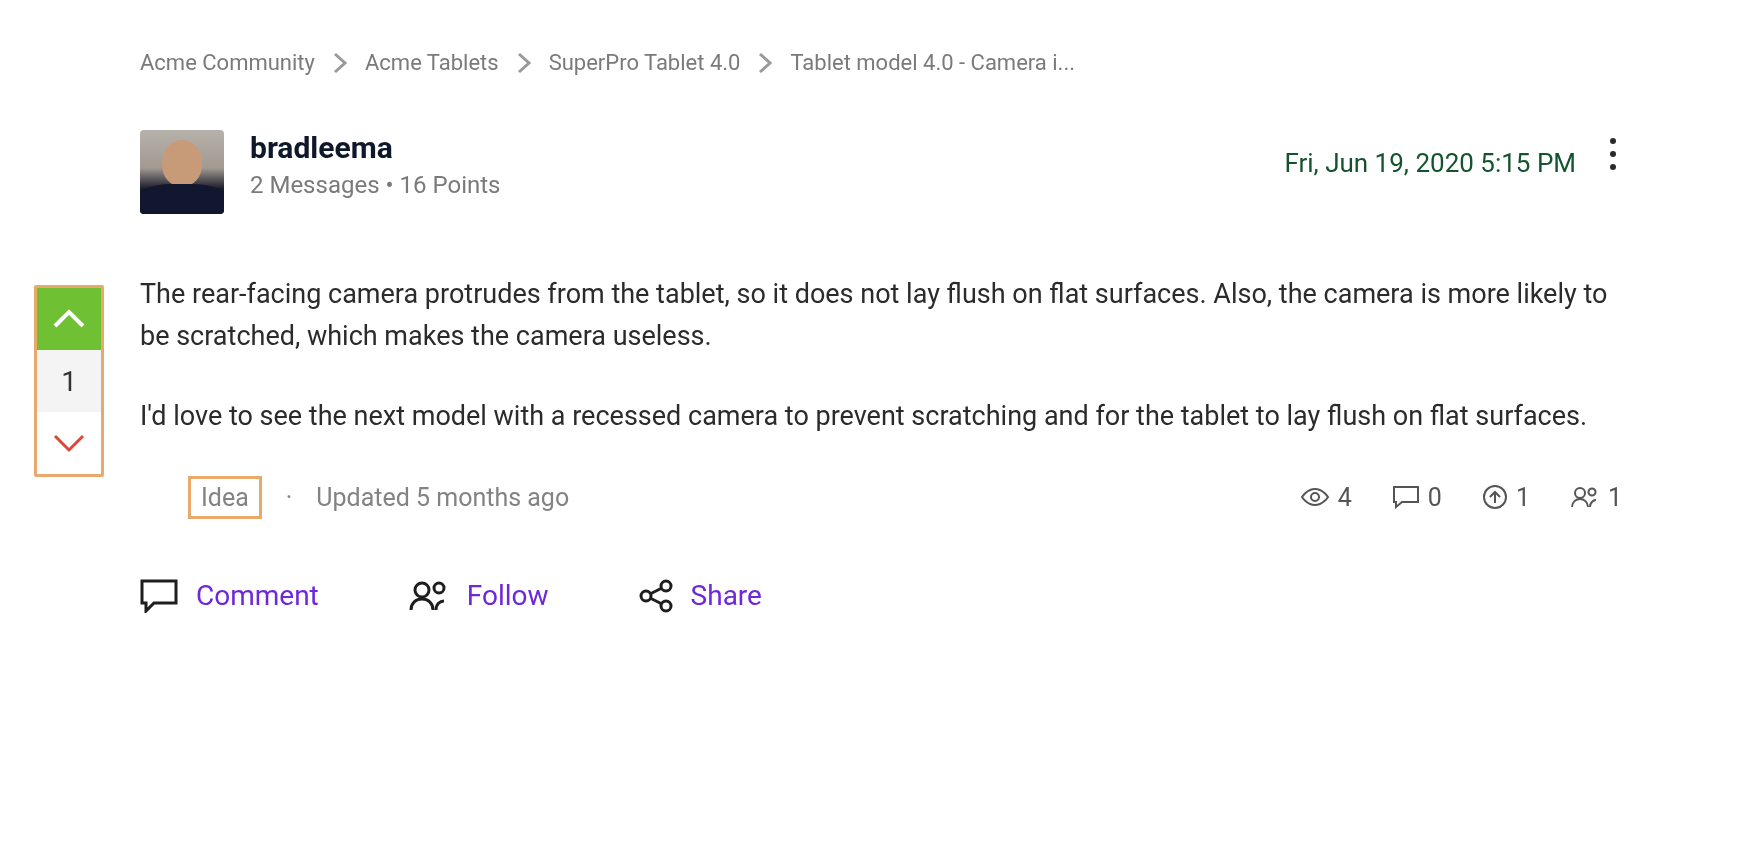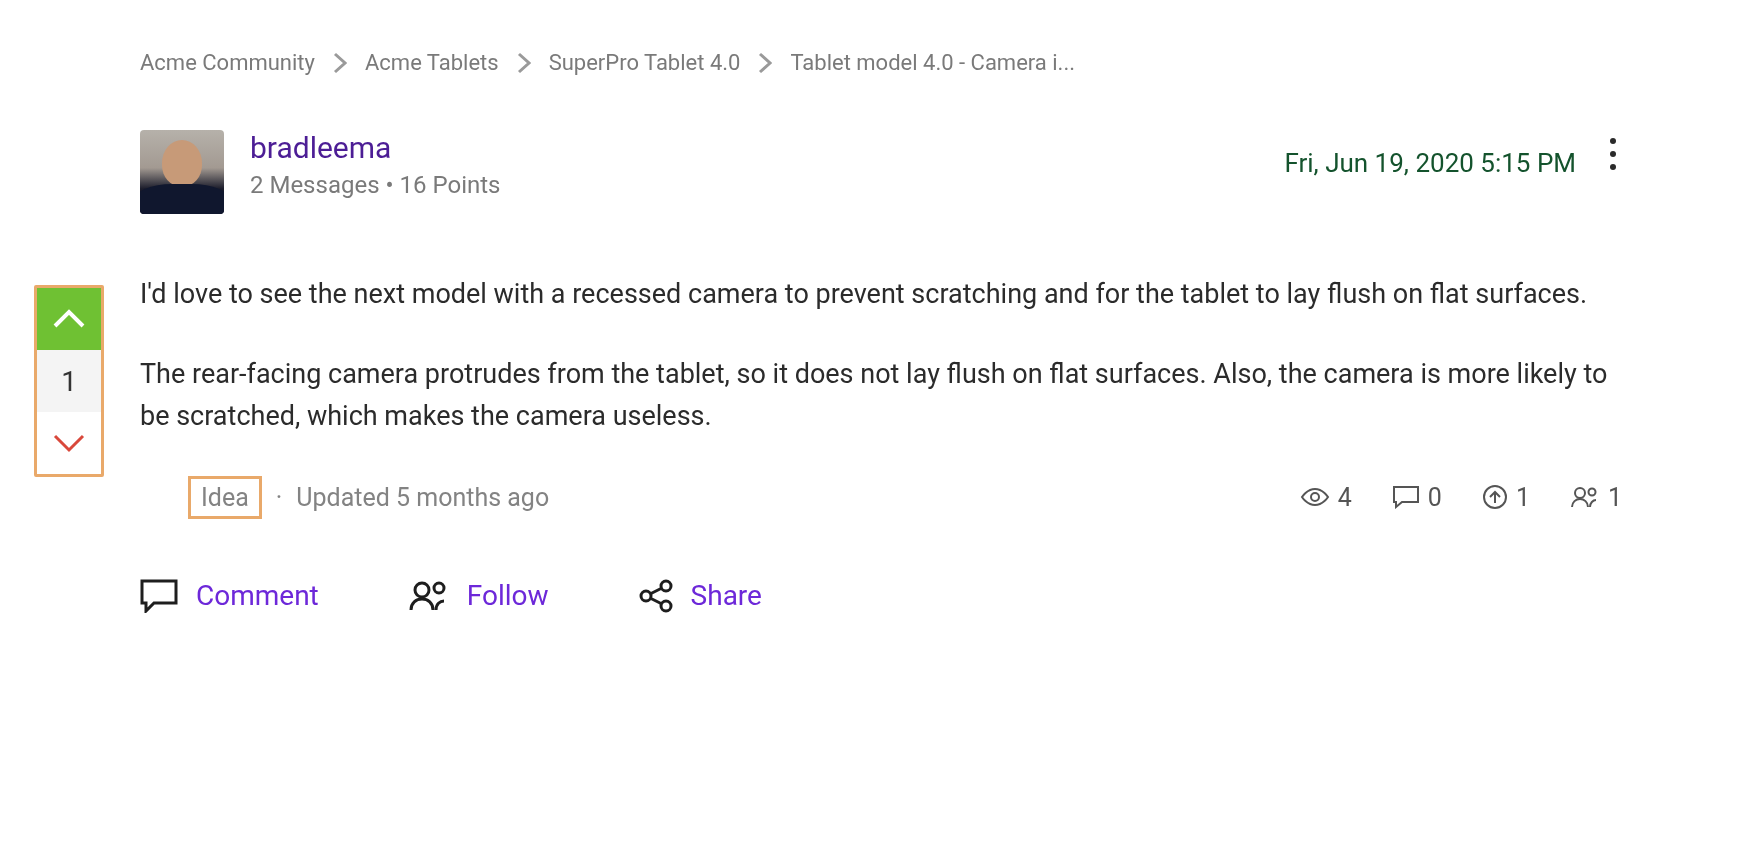--- a/index.html
+++ b/index.html
@@ -55,22 +55,22 @@
     background: #c79a78;
   }
   .avatar .body {
     position:absolute;
     bottom:-10px; left:-6px; right:-6px; height:40px;
     background:#10172e;
     border-radius:40% 40% 0 0;
   }
   .author-name {
     font-size: 30px;
-    font-weight: 400;
-    color: #4c1d95;
+    font-weight: 700;
+    color: #0f172a;
     margin-bottom: 6px;
   }
   .author-meta {
     font-size: 24px;
     color: #7a7a7a;
   }
   .header-right {
     display: flex;
     align-items: center;
     gap: 28px;
@@ -130,21 +130,21 @@
     cursor:pointer;
   }
   
   .meta-row {
     display:flex;
     align-items:center;
     justify-content: space-between;
     margin-top: 30px;
   }
   .meta-left {
-    display:flex; align-items:center; gap: 14px;
+    display:flex; align-items:center; gap: 24px;
     font-size: 25px;
     color:#838383;
     padding-left:48px;
   }
   .idea-tag {
     border: 3px solid #e9a96a;
     padding: 4px 10px;
     color:#838383;
   }
   .meta-right {
@@ -227,22 +227,22 @@
             <circle cx="5" cy="5" r="3" fill="#2a2a2a"></circle>
             <circle cx="5" cy="18" r="3" fill="#2a2a2a"></circle>
             <circle cx="5" cy="31" r="3" fill="#2a2a2a"></circle>
           </svg>
       </div>
     </div>
   </div>
 
 
   <div class="post-body">
+    <p>The rear-facing camera protrudes from the tablet, so it does not lay flush on flat surfaces. Also, the camera is more likely to be scratched, which makes the camera useless.</p>
     <p>I'd love to see the next model with a recessed camera to prevent scratching and for the tablet to lay flush on flat surfaces.</p>
-    <p>The rear-facing camera protrudes from the tablet, so it does not lay flush on flat surfaces. Also, the camera is more likely to be scratched, which makes the camera useless.</p>
   </div>
 
   <div class="meta-row">
     <div class="meta-left">
       <span class="idea-tag">Idea</span>
       <span>·</span>
       <span>Updated 5 months ago</span>
     </div>
     <div class="meta-right">
       <div class="stat">

